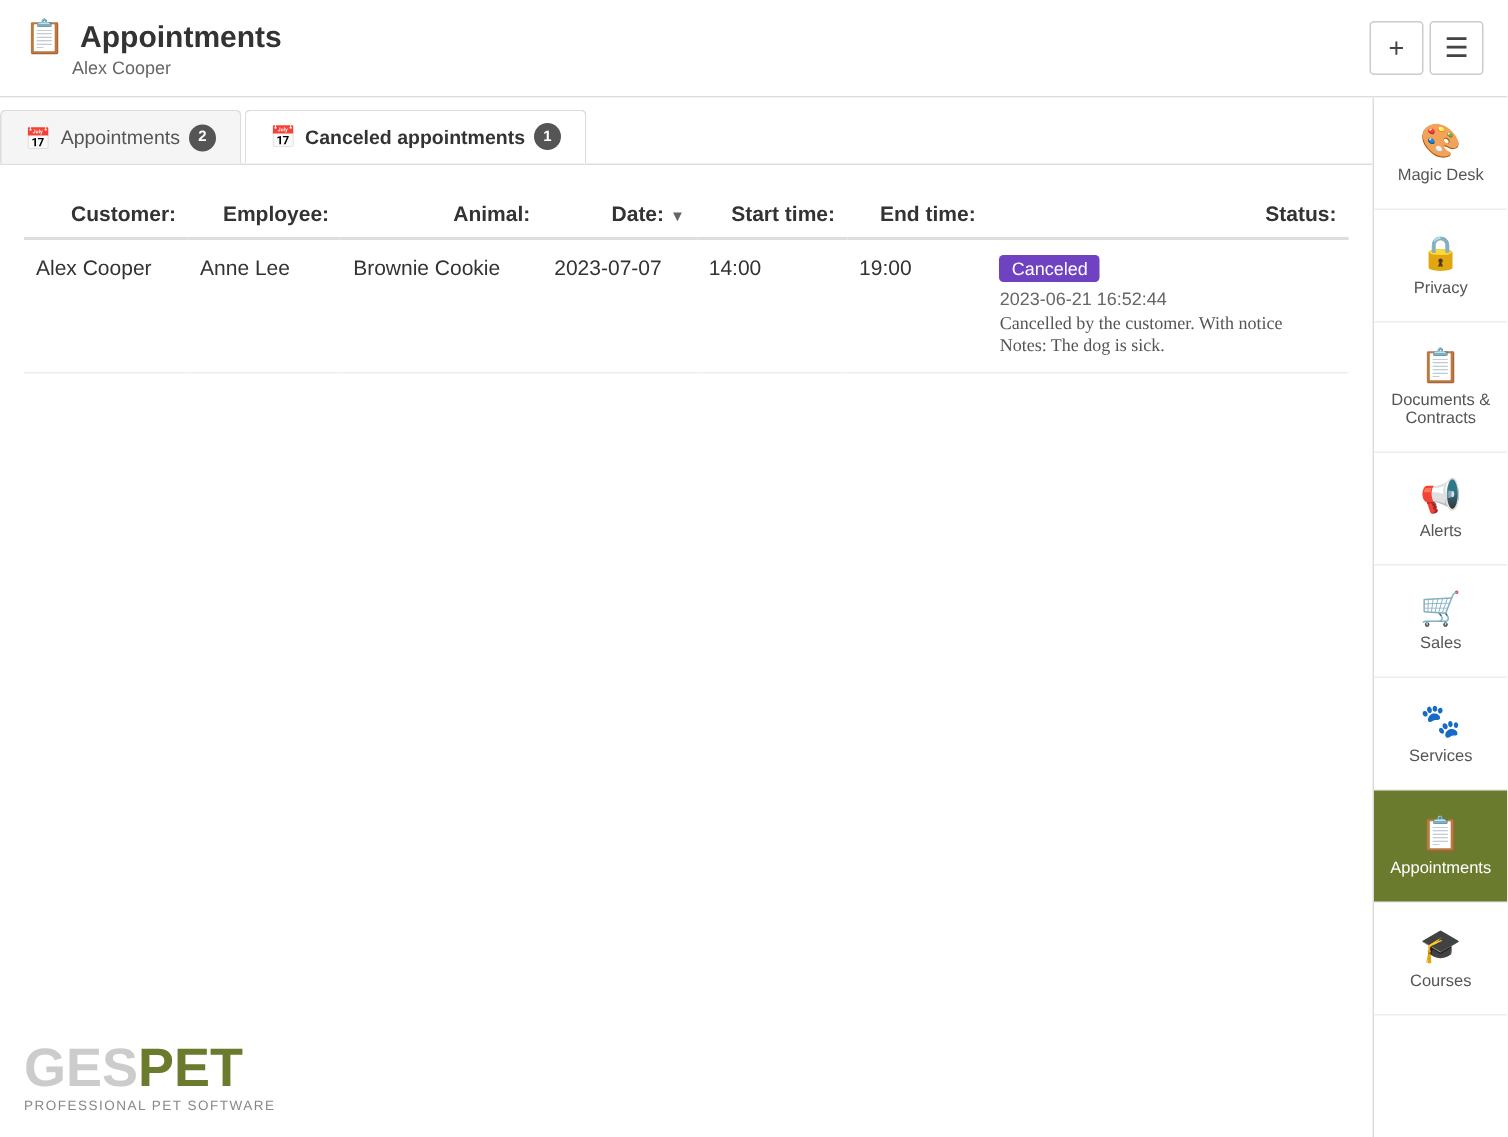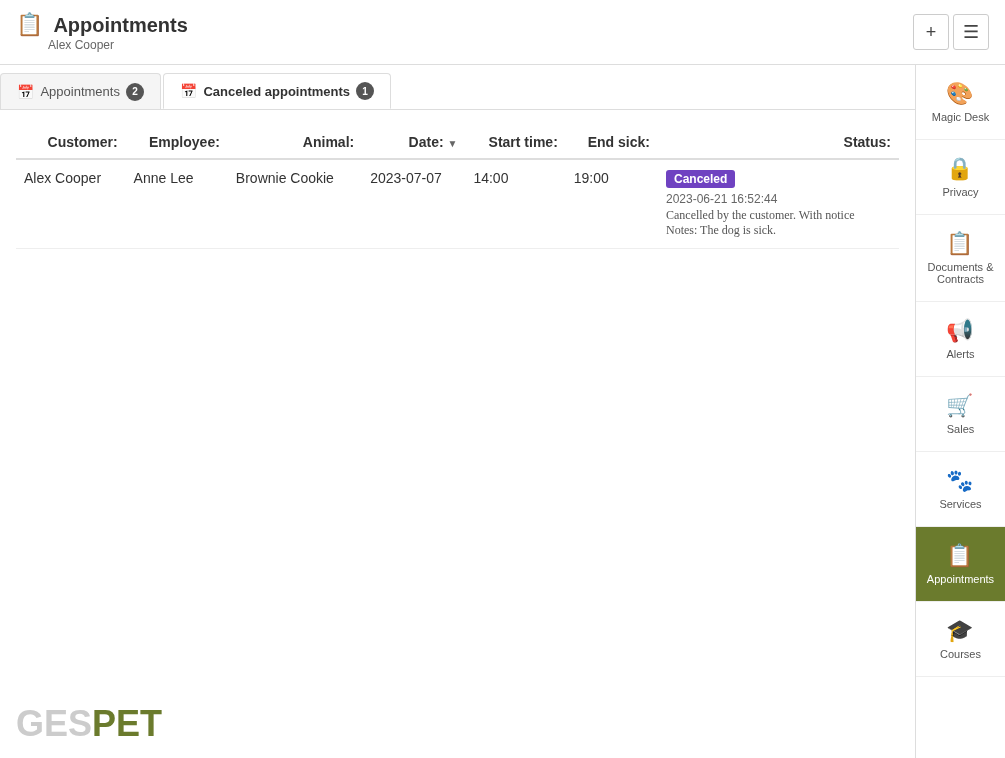--- a/index.html
+++ b/index.html
@@ -137,21 +137,21 @@
       border-bottom: 1px solid #eee;
       color: #333;
     }
     .status-badge {
       display: inline-block;
       background: #6f42c1;
       color: #fff;
       padding: 2px 8px;
       border-radius: 3px;
       font-size: 12px;
-      font-weight: bold;
+      font-weight: normal;
       margin-bottom: 4px;
     }
     .cancel-timestamp {
       font-size: 12px;
       color: #666;
       display: block;
       margin-bottom: 2px;
     }
     .cancel-reason {
       font-size: 12px;
@@ -260,21 +260,21 @@
               <span>Animal:</span>
             </th>
             <th>
               <span>Date:</span>
               <span class="sort-arrow">▼</span>
             </th>
             <th>
               <span>Start time:</span>
             </th>
             <th>
-              <span>End sick:</span>
+              <span>End time:</span>
             </th>
             <th>
               <span>Status:</span>
             </th>
           </tr>
         </thead>
         <tbody>
           <tr>
             <td>Alex Cooper</td>
             <td>Anne Lee</td>
@@ -290,20 +290,23 @@
             </td>
           </tr>
         </tbody>
       </table>
     </div>
 
     <div class="logo-area">
       <div class="logo-gespet">
         <span class="ges">GES</span><span class="pet">PET</span>
       </div>
+      <div class="logo-sub">
+        <span>PROFESSIONAL</span> <span>PET SOFTWARE</span>
+      </div>
     </div>
   </div>
 
   <div class="sidebar">
     <div class="sidebar-item">
       <span class="sidebar-icon">🎨</span>
       <span class="sidebar-label">Magic Desk</span>
     </div>
     <div class="sidebar-item">
       <span class="sidebar-icon">🔒</span>

